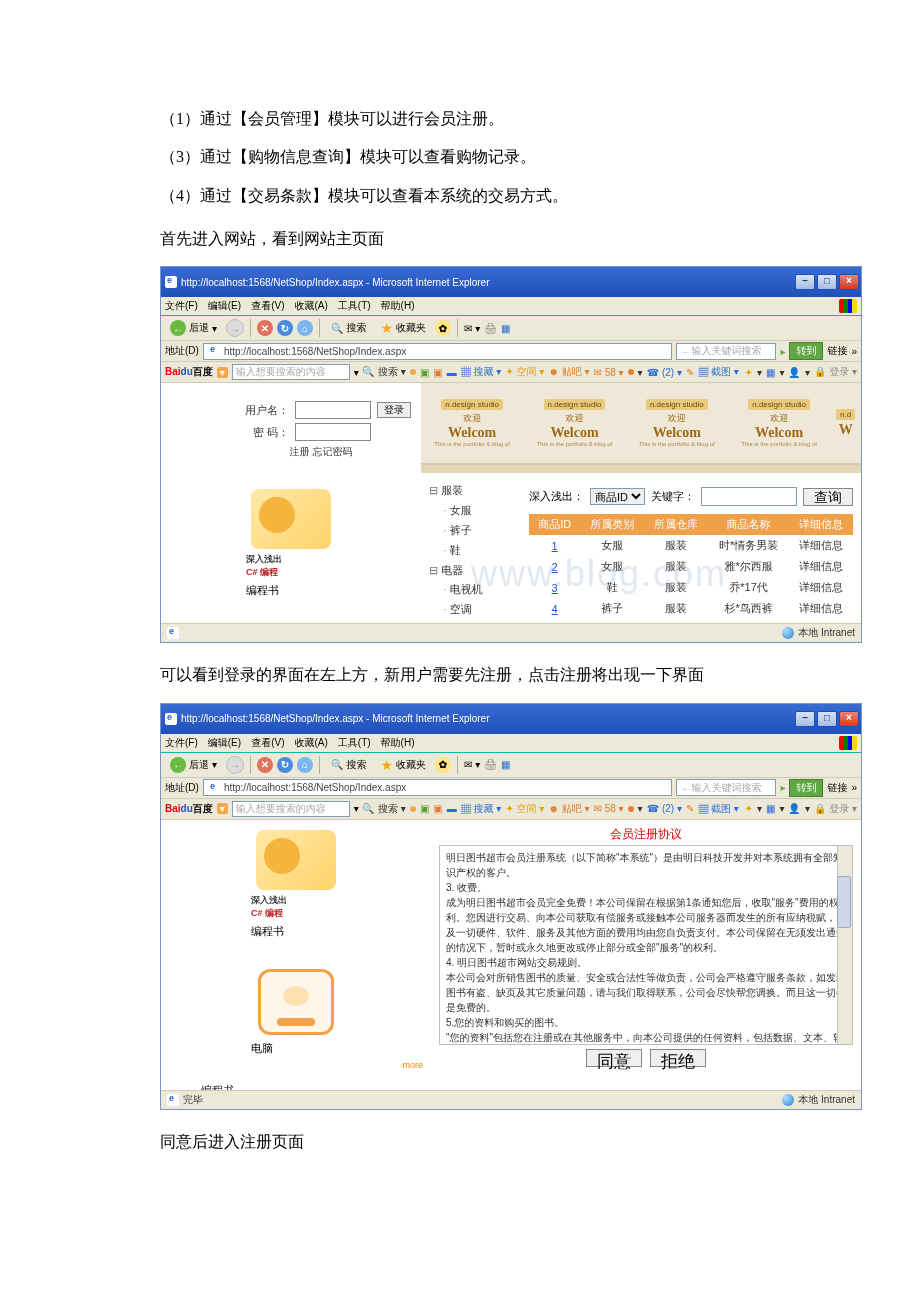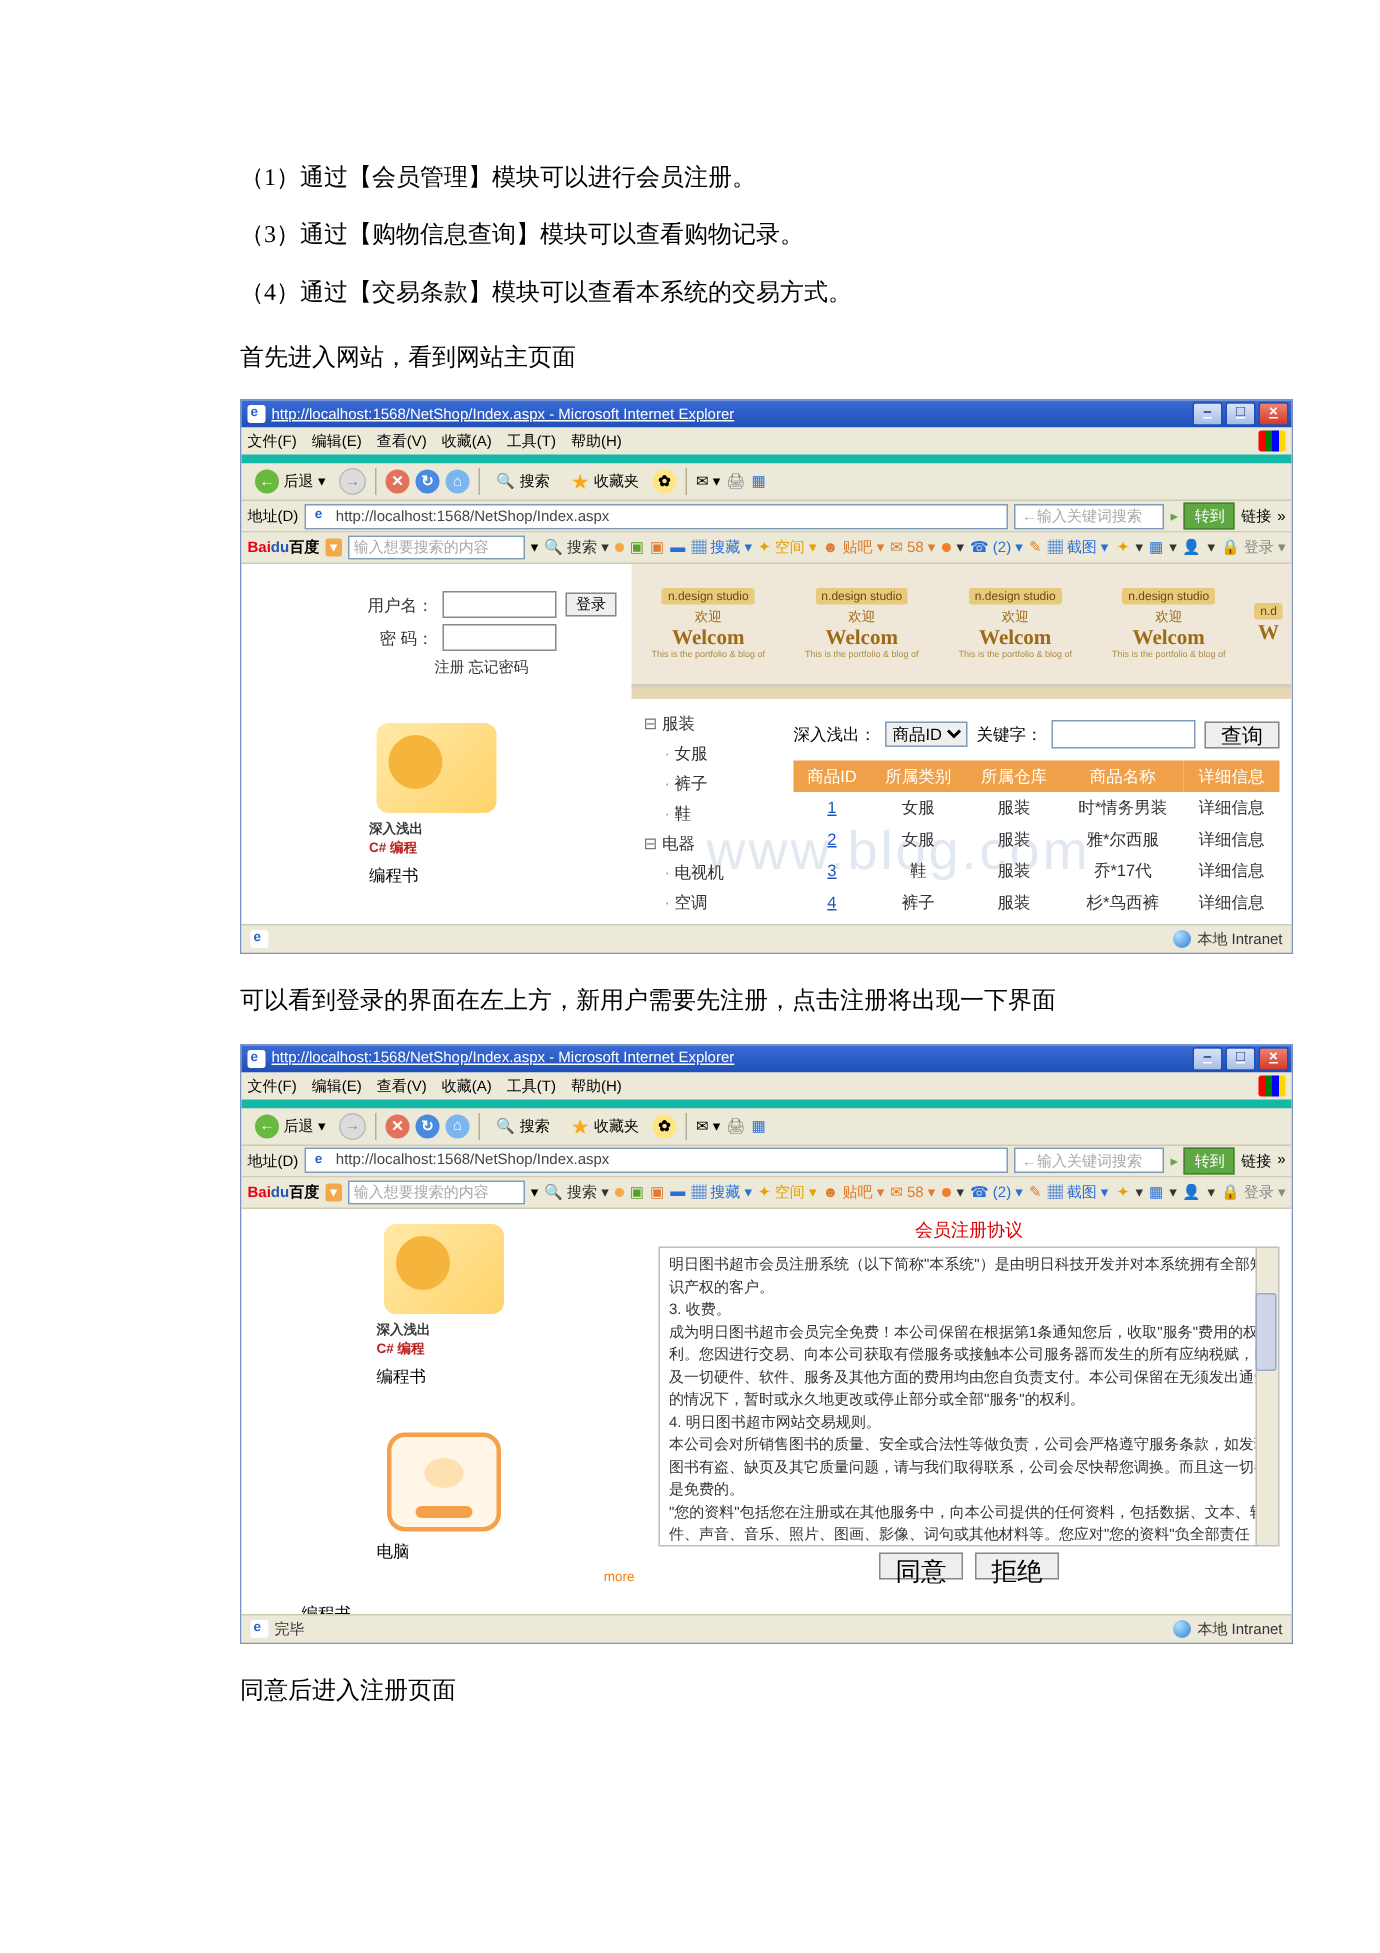--- a/index.html
+++ b/index.html
@@ -31,23 +31,22 @@
     font-size: 10px;
     background: #ece9d8;
     position: relative;
   }
   .titlebar {
     background: linear-gradient(#3a6ad4, #1f4fb8);
     color: #fff;
     display: flex;
     align-items: center;
     justify-content: space-between;
-    height: 18px;
+    height: 30px;
     padding: 0 2px 0 4px;
-    text-decoration: underline;
   }
   .titlebar-left { display: flex; align-items: center; gap: 4px; }
   .ie-icon {
     width: 12px; height: 12px;
     background: #fff;
     border-radius: 2px;
     display:inline-block;
     position: relative;
   }
   .ie-icon::after{
@@ -61,21 +60,21 @@
     border: 1px solid #1f4fb8;
     border-radius: 2px;
     color:#173a87; font-weight:bold; text-align:center; line-height:12px;
   }
   .win-btn.close { background: linear-gradient(#f08174,#d23a26); color:#fff; }
   .menubar {
     background: #ece9d8;
     display: flex; align-items:center;
     height: 18px;
     padding: 0 4px;
-    border-bottom: 6px solid #14b8a6;
+    border-bottom: 1px solid #14b8a6;
     justify-content: space-between;
   }
   .menubar-left { display:flex; gap:10px; }
   .win-flag {
     width: 18px; height: 14px;
     background:
       linear-gradient(90deg, red 0 25%, green 25% 50%, blue 50% 75%, gold 75% 100%);
     border-radius: 2px;
   }
   .toolbar {
@@ -575,20 +574,21 @@
       <div class="right-col">
         <div class="member-area">
           <div class="agreement">
             <div class="agreement-title">会员注册协议</div>
             <div class="agreement-box">
               <div>明日图书超市会员注册系统（以下简称"本系统"）是由明日科技开发并对本系统拥有全部知识产权的客户。</div>
               <div>3. 收费。</div>
               <div>成为明日图书超市会员完全免费！本公司保留在根据第1条通知您后，收取"服务"费用的权利。您因进行交易、向本公司获取有偿服务或接触本公司服务器而发生的所有应纳税赋，以及一切硬件、软件、服务及其他方面的费用均由您自负责支付。本公司保留在无须发出通知的情况下，暂时或永久地更改或停止部分或全部"服务"的权利。</div>
               <div>4. 明日图书超市网站交易规则。</div>
               <div>本公司会对所销售图书的质量、安全或合法性等做负责，公司会严格遵守服务条款，如发现图书有盗、缺页及其它质量问题，请与我们取得联系，公司会尽快帮您调换。而且这一切都是免费的。</div>
+              <div>5.您的资料和购买的图书。</div>
               <div>"您的资料"包括您在注册或在其他服务中，向本公司提供的任何资料，包括数据、文本、软件、声音、音乐、照片、图画、影像、词句或其他材料等。您应对"您的资料"负全部责任，公司会对您的资料承担任何法律或道义上的责任。如果您长期与本公司失去联系，公司将会对"您的资料"进行删除。</div>
 
               <div class="scroll">
                   <div class="thumb"></div>
                 </div>
             </div>
             <div class="agree-btns">
               <button>同意</button>
               <button>拒绝</button>
             </div>

